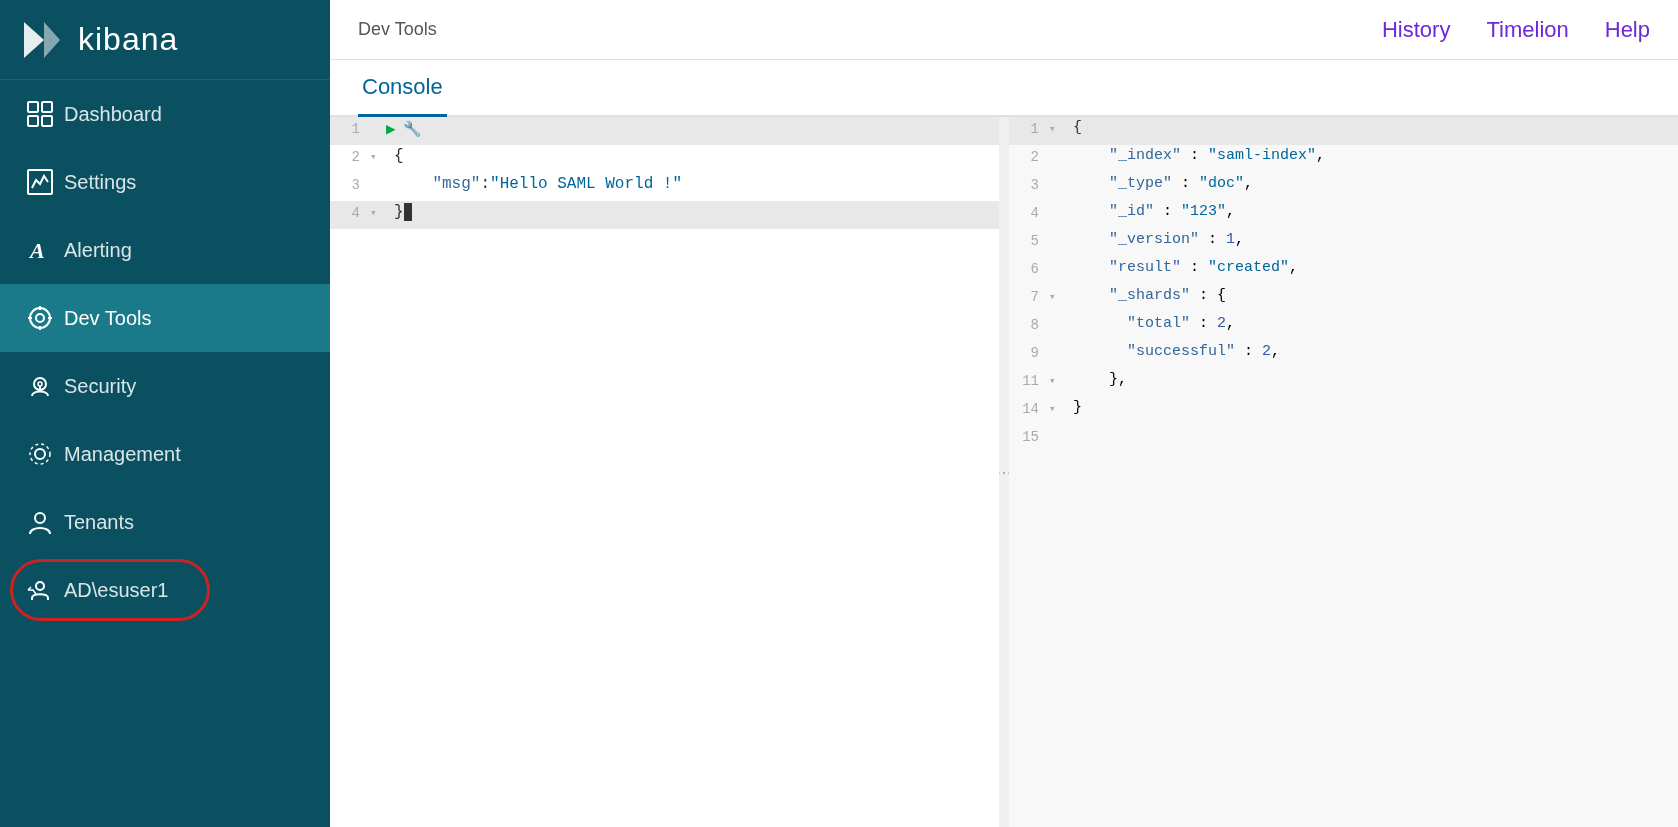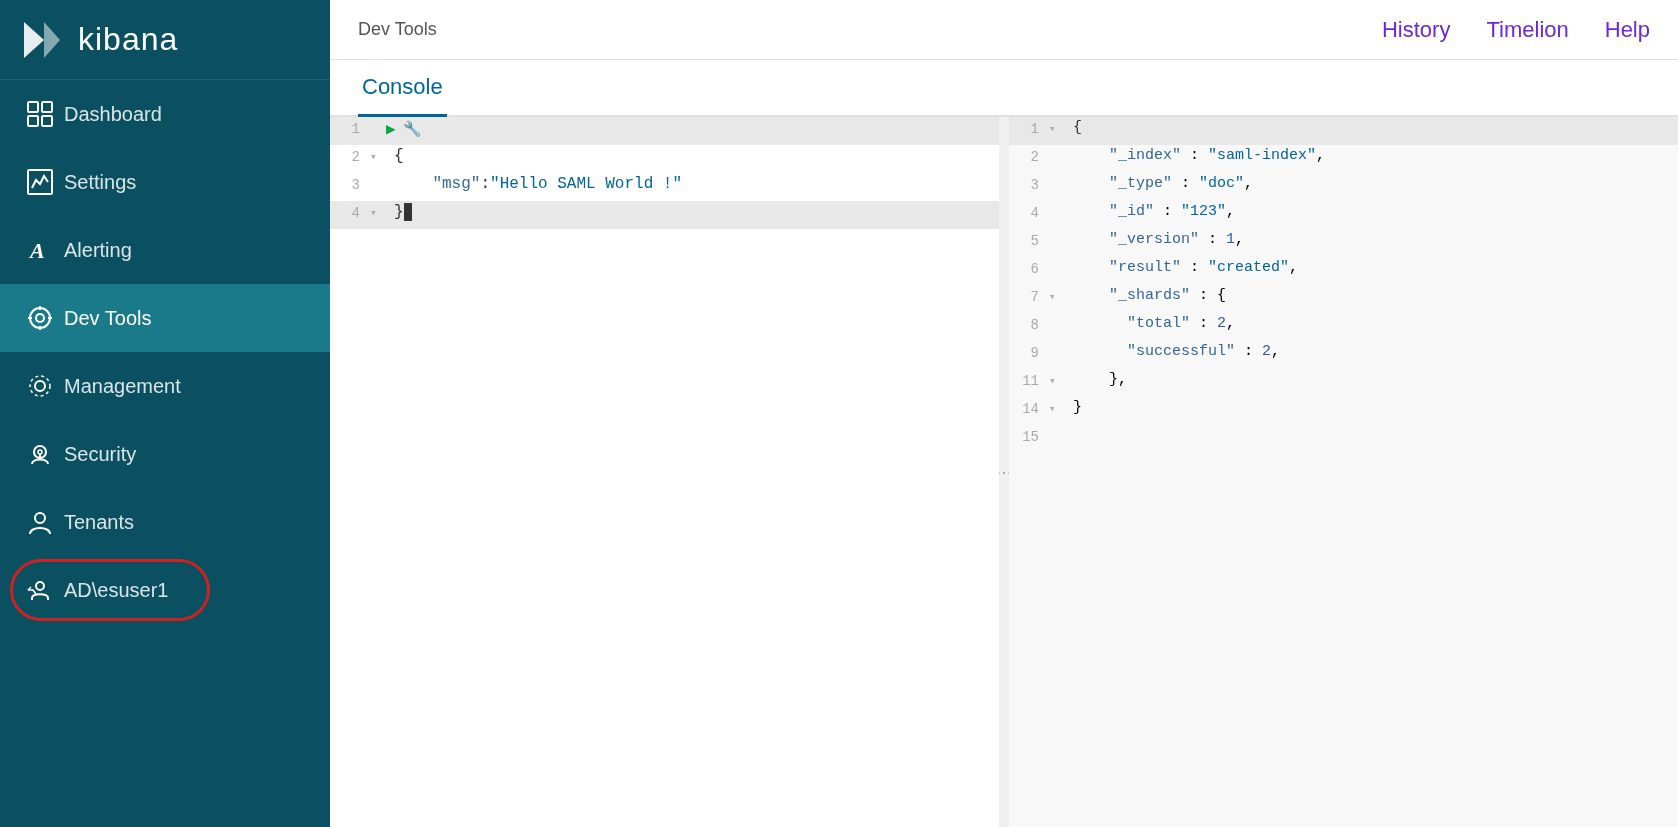--- a/index.html
+++ b/index.html
@@ -319,37 +319,37 @@
           <line x1="2" y1="14" x2="6" y2="14" stroke="white" stroke-width="2"></line>
           <line x1="22" y1="14" x2="26" y2="14" stroke="white" stroke-width="2"></line>
         </svg>
       </div>
       <span>Dev Tools</span>
     </div>
 
     <div class="nav-item">
       <div class="nav-icon">
         <svg width="28" height="28" viewBox="0 0 28 28" fill="none">
-          <circle cx="14" cy="14" r="5" stroke="white" stroke-width="2" fill="none"></circle>
-          <circle cx="14" cy="14" r="10" stroke="white" stroke-width="1.5" fill="none" stroke-dasharray="3 3"></circle>
-        </svg>
-      </div>
-      <span>Management</span>
-    </div>
-
-    <div class="nav-item">
-      <div class="nav-icon">
-        <svg width="28" height="28" viewBox="0 0 28 28" fill="none">
           <circle cx="14" cy="12" r="6" stroke="white" stroke-width="2" fill="none"></circle>
           <path d="M6,24 C6,18 22,18 22,24" stroke="white" stroke-width="2" fill="none"></path>
           <circle cx="14" cy="12" r="2" stroke="white" stroke-width="1.5" fill="none"></circle>
           <line x1="14" y1="14" x2="14" y2="18" stroke="white" stroke-width="2"></line>
         </svg>
       </div>
       <span>Security</span>
+    </div>
+
+    <div class="nav-item">
+      <div class="nav-icon">
+        <svg width="28" height="28" viewBox="0 0 28 28" fill="none">
+          <circle cx="14" cy="14" r="5" stroke="white" stroke-width="2" fill="none"></circle>
+          <circle cx="14" cy="14" r="10" stroke="white" stroke-width="1.5" fill="none" stroke-dasharray="3 3"></circle>
+        </svg>
+      </div>
+      <span>Management</span>
     </div>
 
     <div class="nav-item">
       <div class="nav-icon">
         <svg width="28" height="28" viewBox="0 0 28 28" fill="none">
           <circle cx="14" cy="10" r="5" stroke="white" stroke-width="2" fill="none"></circle>
           <path d="M4,26 C4,18 24,18 24,26" stroke="white" stroke-width="2" fill="none"></path>
         </svg>
       </div>
       <span>Tenants</span>

